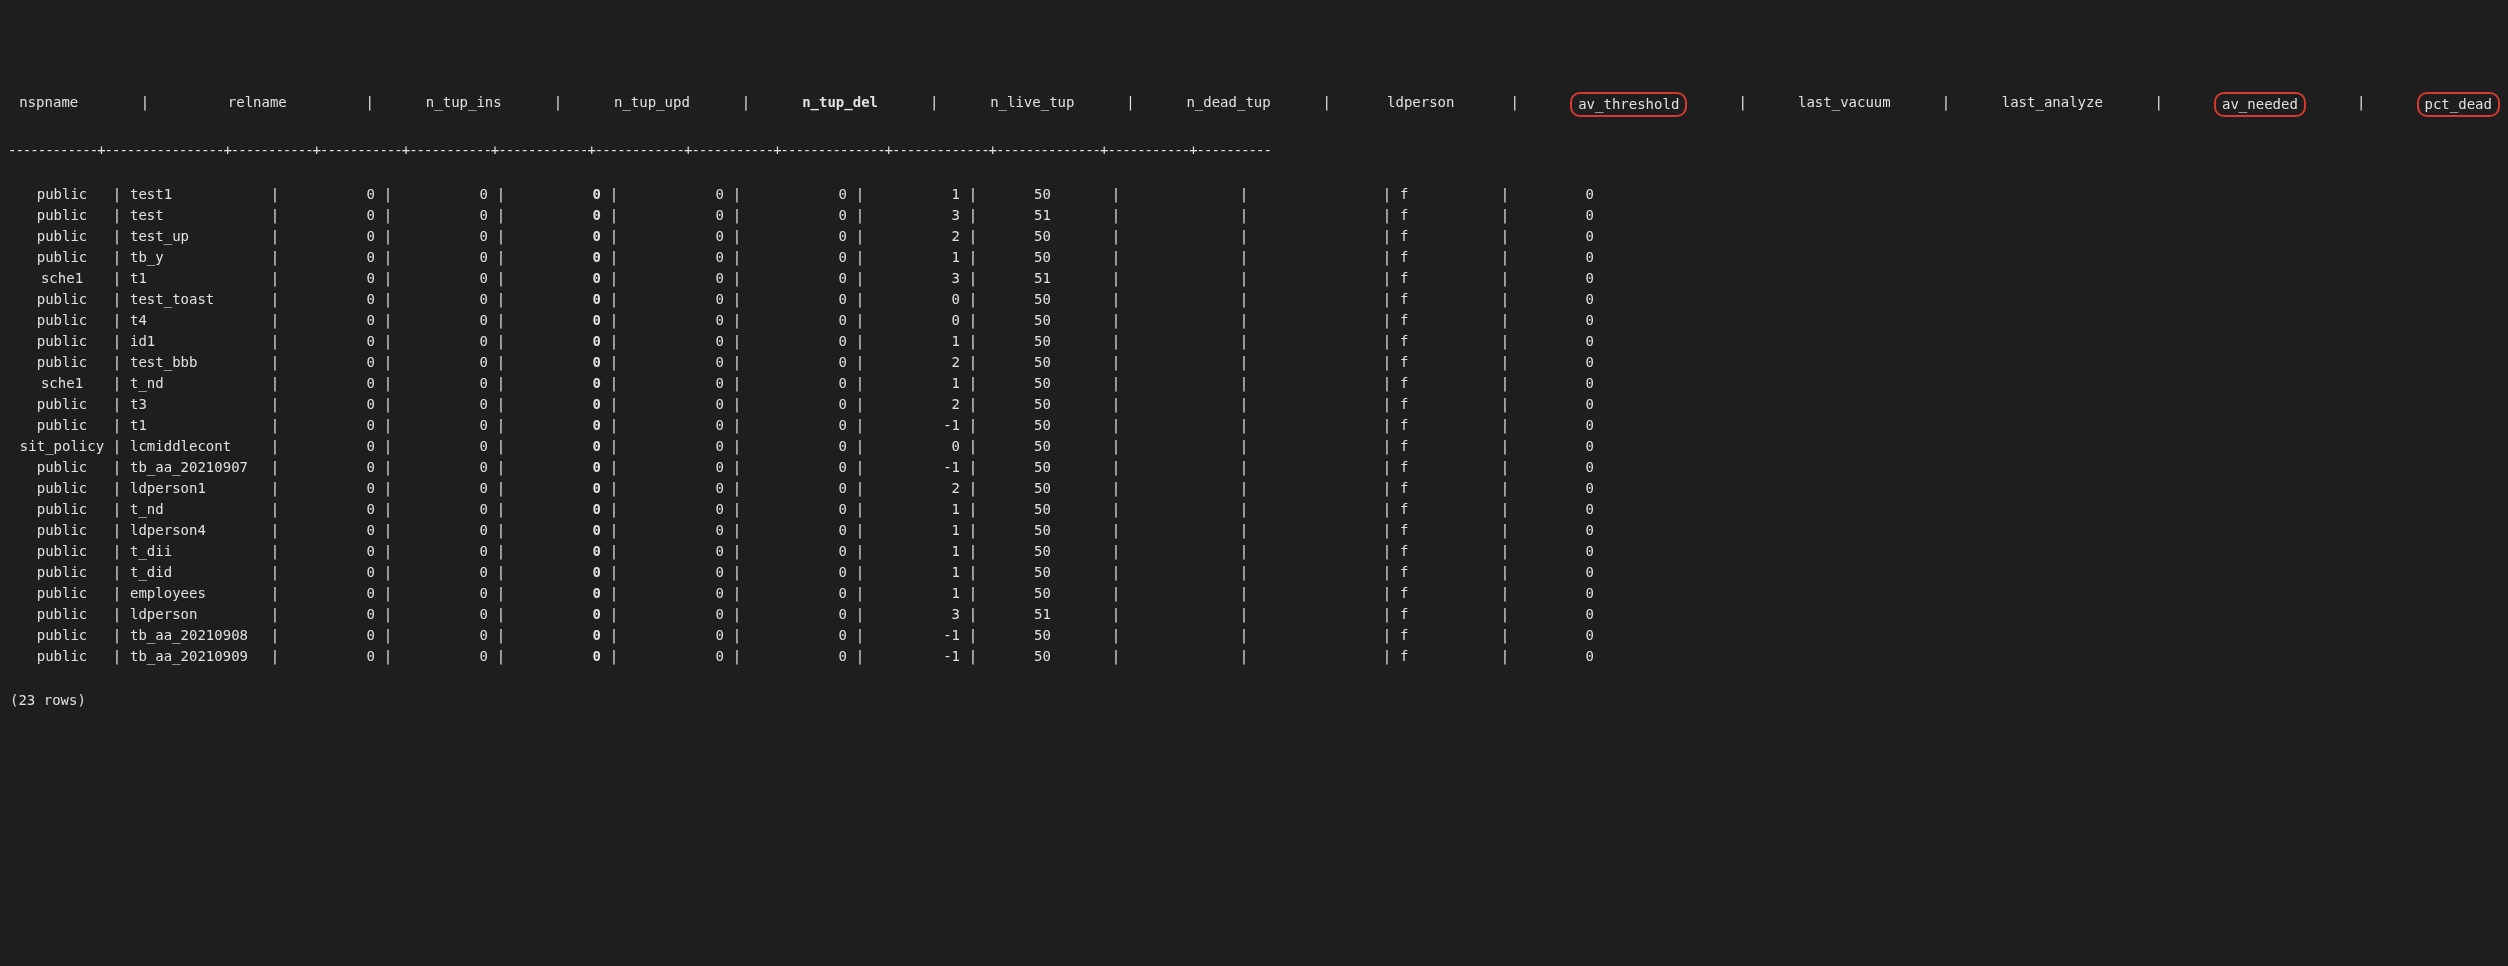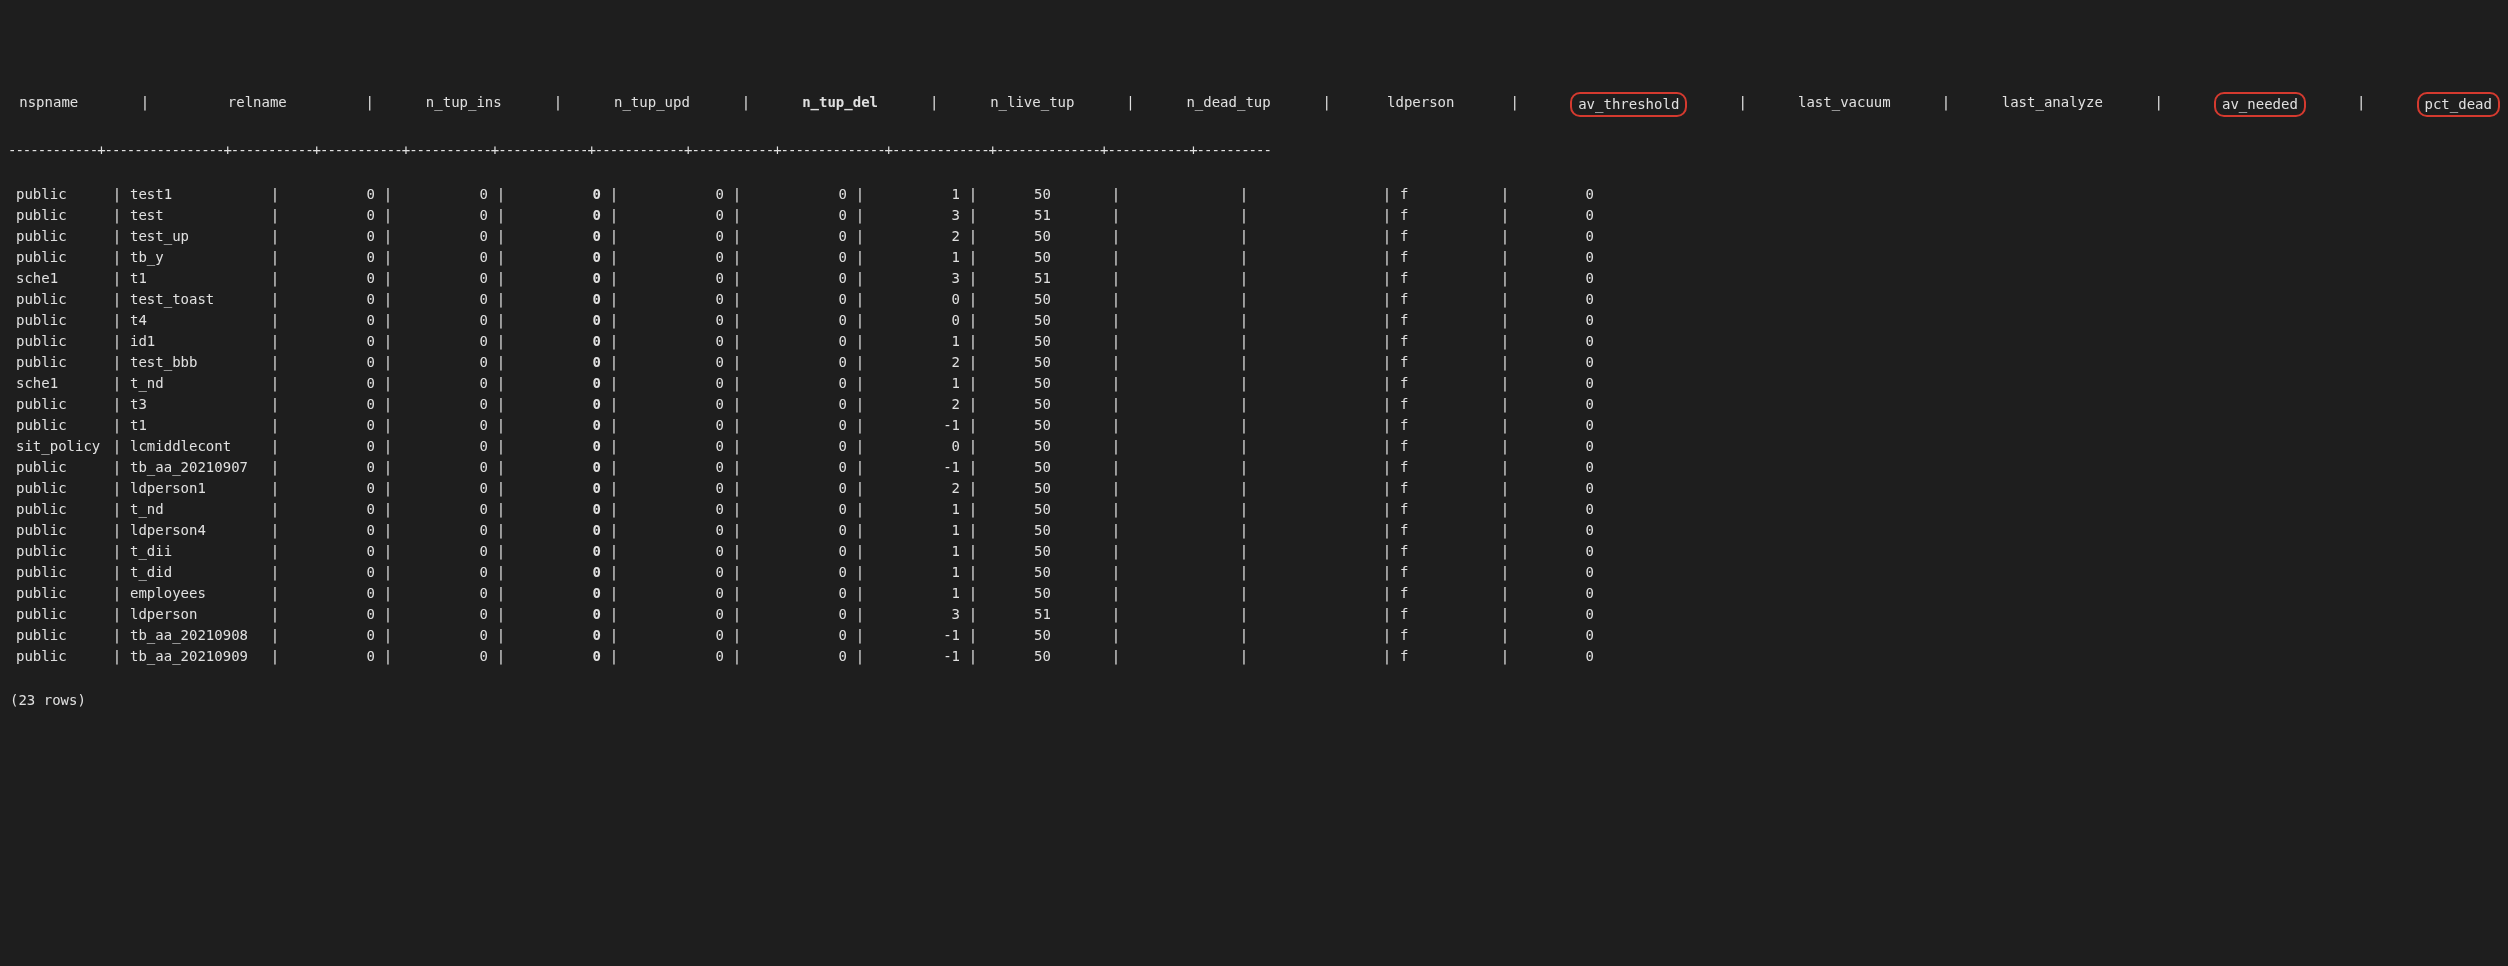--- a/index.html
+++ b/index.html
@@ -21,21 +21,21 @@
       display: flex;
       margin-bottom: 2px;
       gap: 48px;
     }
     .data-row {
       display: flex;
     }
     .cell {
       display: inline-block;
     }
-    .col-nspname { width: 100px; padding-left: 8px; }
+    .col-nspname { width: 100px; padding-left: 8px; text-align: center; }
     .col-sep { width: 18px; text-align: center; }
     .col-relname { width: 140px; padding-left: 4px; }
     .col-n-tup-ins { width: 95px; text-align: right; padding-right: 4px; }
     .col-n-tup-upd { width: 95px; text-align: right; padding-right: 4px; }
     .col-n-tup-del { width: 95px; text-align: right; padding-right: 4px; font-weight: bold; }
     .col-n-live-tup { width: 105px; text-align: right; padding-right: 4px; }
     .col-n-dead-tup { width: 105px; text-align: right; padding-right: 4px; }
     .col-reltuples { width: 95px; text-align: right; padding-right: 4px; }
     .col-av-threshold { width: 125px; text-align: center; padding-right: 4px; }
     .col-last-vacuum { width: 110px; text-align: right; padding-right: 4px; }

